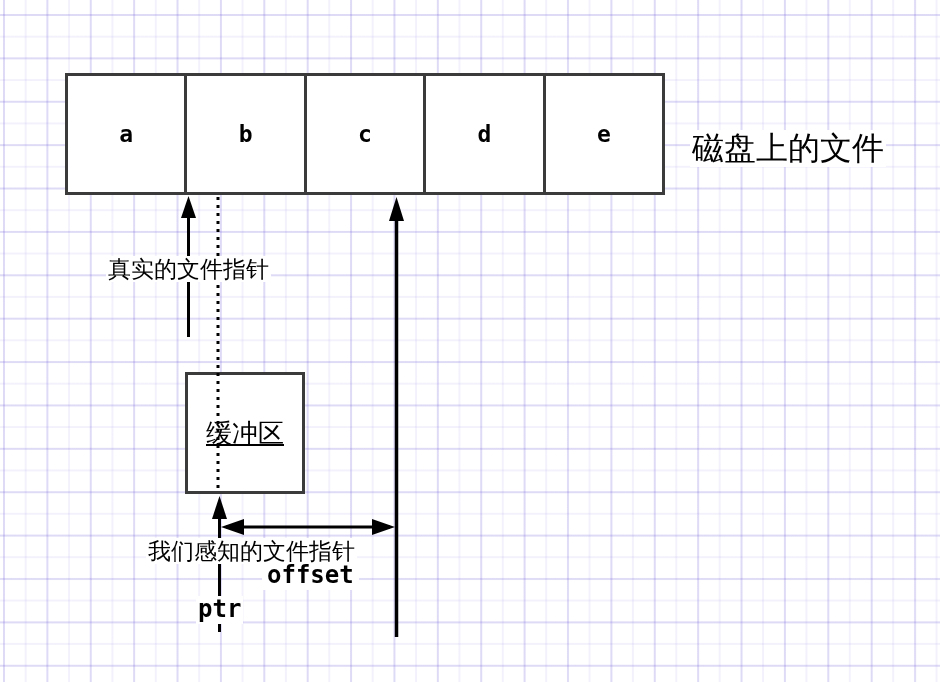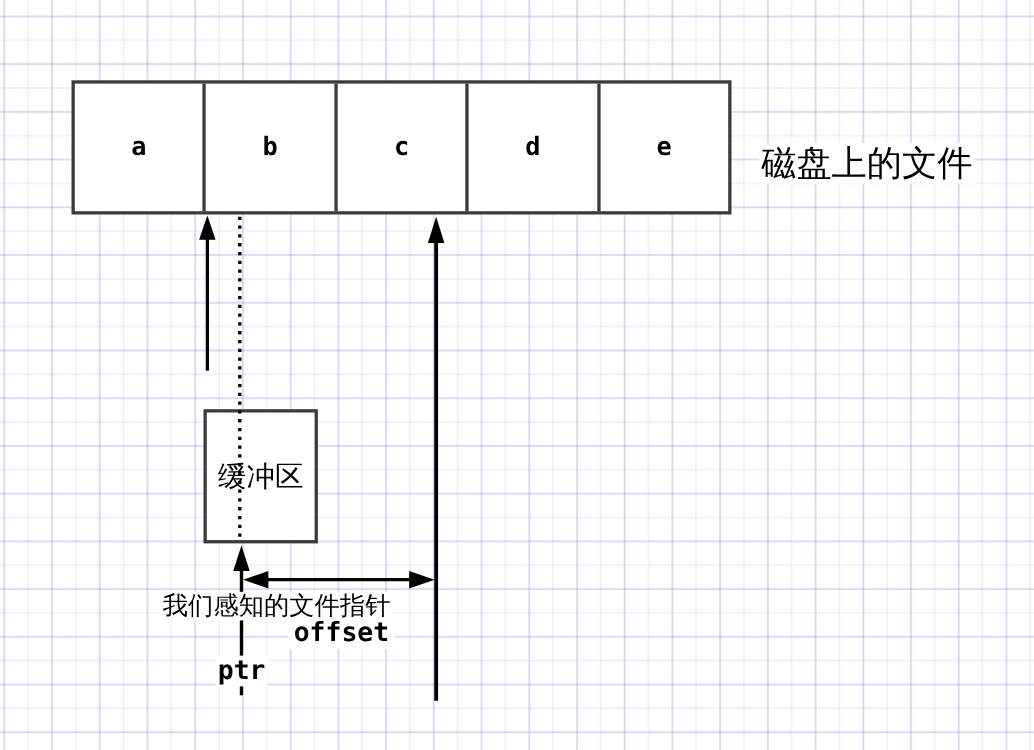--- a/index.html
+++ b/index.html
@@ -35,27 +35,28 @@
     border-right: 3px solid #3b3b3b;
     display: flex; align-items: center; justify-content: center;
     font-family: "DejaVu Sans Mono", monospace;
     font-size: 23px; font-weight: 700;
   }
   .disk-cell:last-child { border-right: none; }
 
   
   .buffer-box {
     position: absolute; left: 185px; top: 372px;
-    width: 104px; height: 122px;
+    width: 120px; height: 122px;
     border: 3px solid #3b3b3b;
     box-sizing: border-box;
     background: #fff;
     display: flex; align-items: center; justify-content: center;
     font-size: 26px;
     z-index: 1;
+    text-decoration: underline;
   }
   .buffer-box .buffer-text { position: relative; z-index: 4; }
 
   
   .lines {
     position: absolute; left: 0; top: 0;
     width: 940px; height: 682px;
     z-index: 2;
   }
 
@@ -125,20 +126,21 @@
 
     <g>
       <line x1="226" y1="527" x2="390" y2="527" stroke="#000" stroke-width="3"></line>
       <polygon points="221,527 244,519 244,535" fill="#000"></polygon>
       <polygon points="395,527 372,519 372,535" fill="#000"></polygon>
     </g>
   </svg>
 
   <div class="label disk-label bg-white">磁盘上的文件</div>
 
+  <div class="label real-ptr-label bg-white">真实的文件指针</div>
 
   <div class="label offset-label mono bg-white">offset</div>
 
   <div class="label perceived-label bg-white">我们感知的文件指针</div>
 
   <div class="label ptr-label mono bg-white">ptr</div>
 
 </div>
 
 </body></html>

